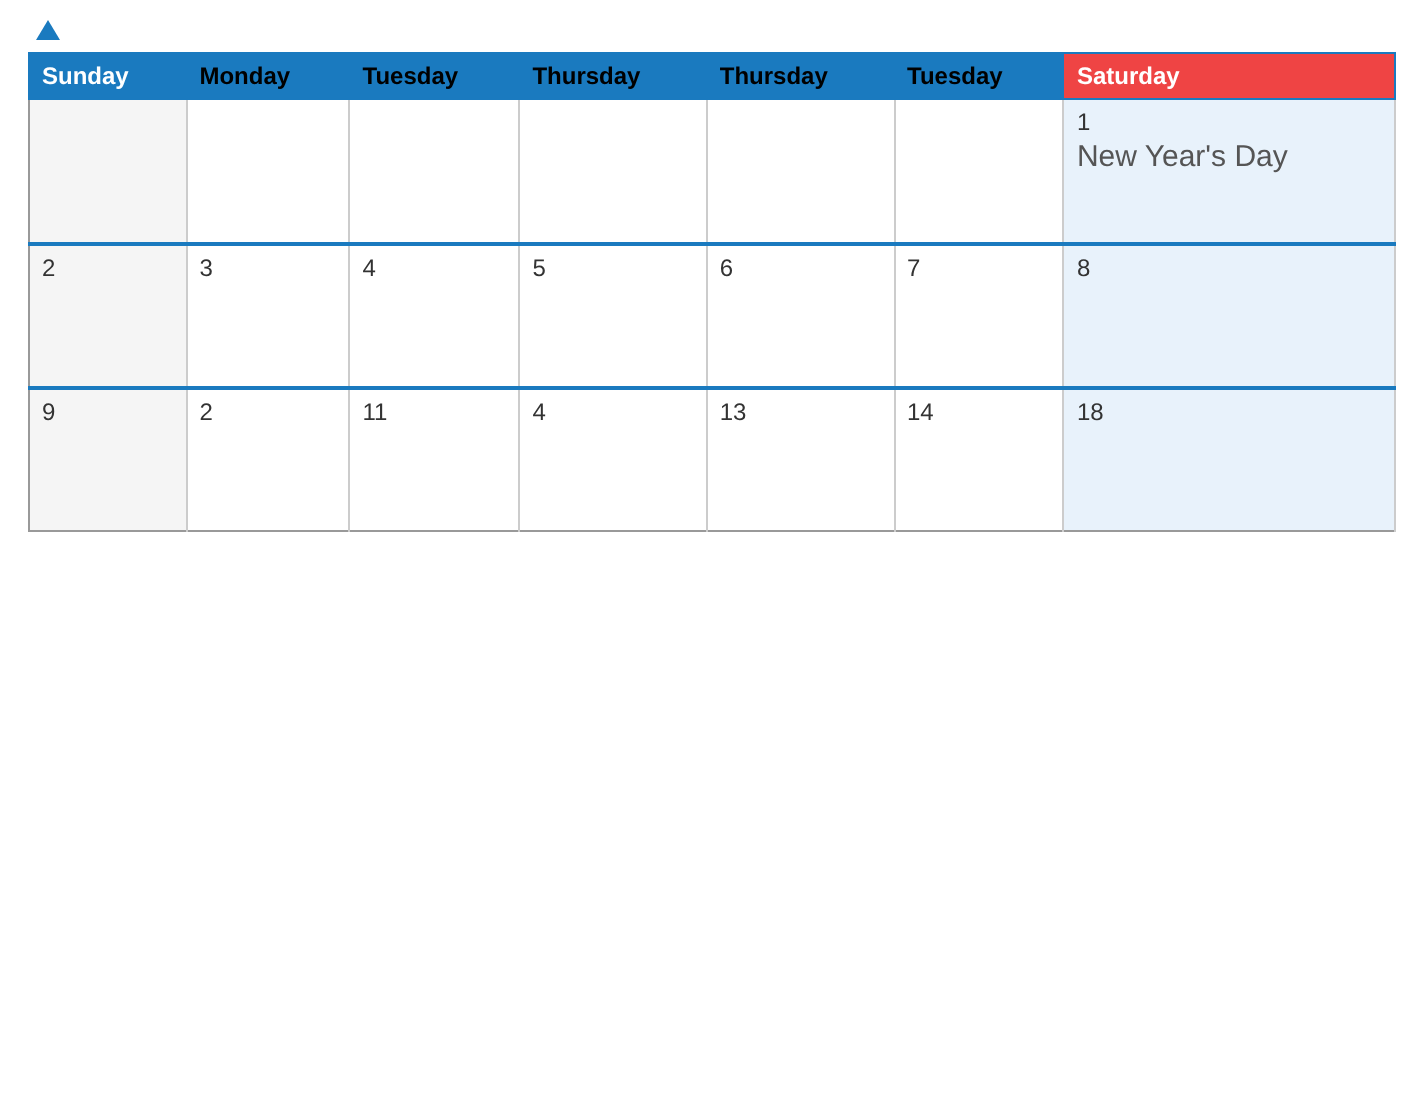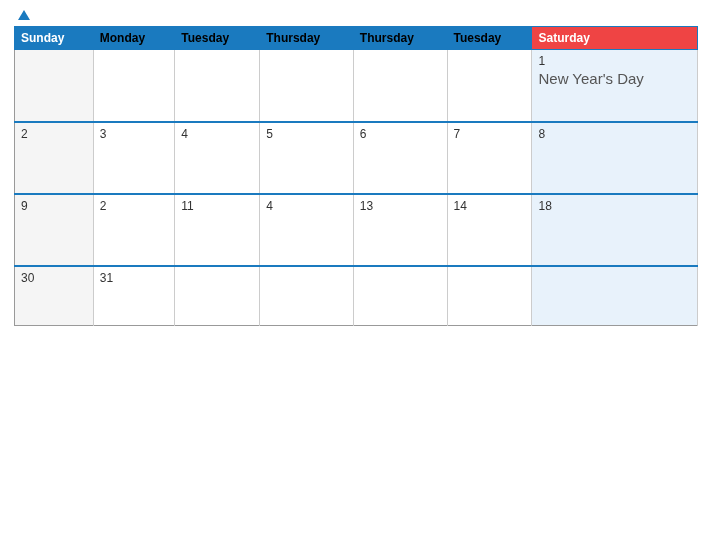--- a/index.html
+++ b/index.html
@@ -212,28 +212,15 @@
           <td>
             <span class="day-number">13</span>
           </td>
           <td>
             <span class="day-number">14</span>
           </td>
           <td>
             <span class="day-number">18</span>
           </td>
         </tr>
-        <tr class="last-row">
-          <td>
-            <span class="day-number">30</span>
-          </td>
-          <td>
-            <span class="day-number">31</span>
-          </td>
-          <td></td>
-          <td></td>
-          <td></td>
-          <td></td>
-          <td></td>
-        </tr>
       </tbody>
   </table>
 </div>
 
 </body></html>

